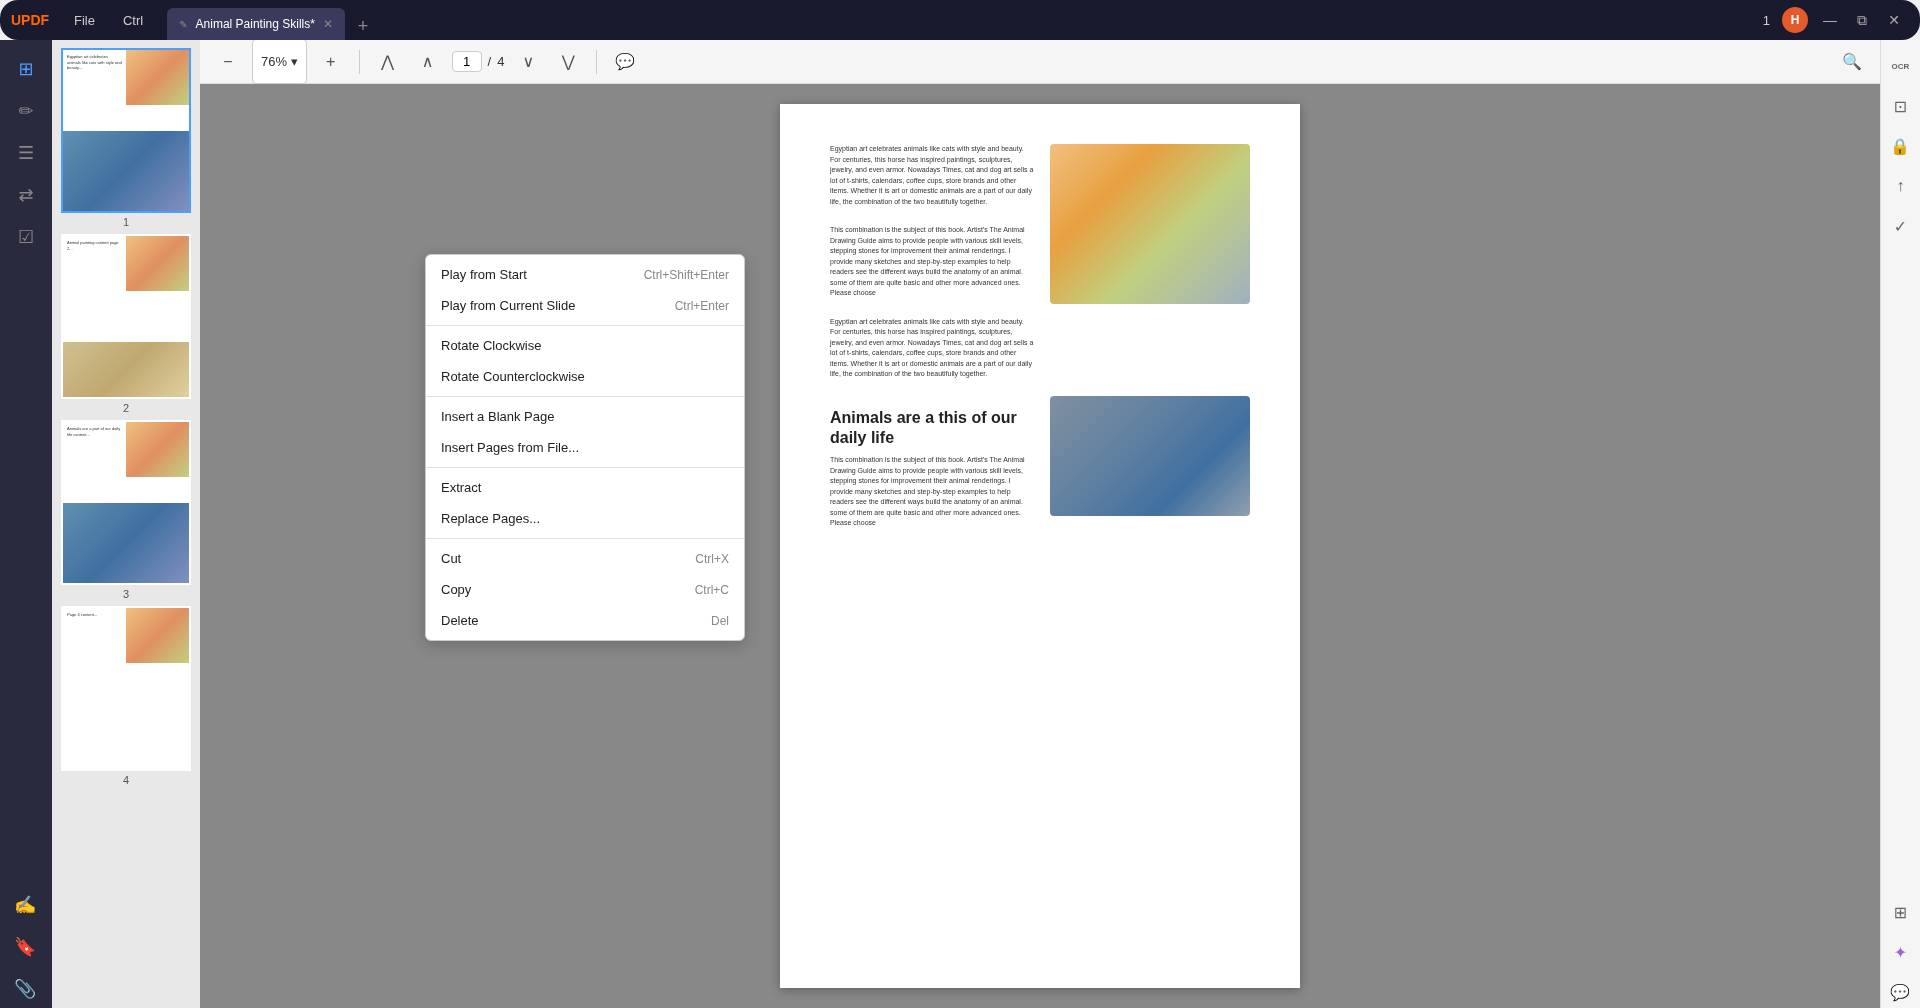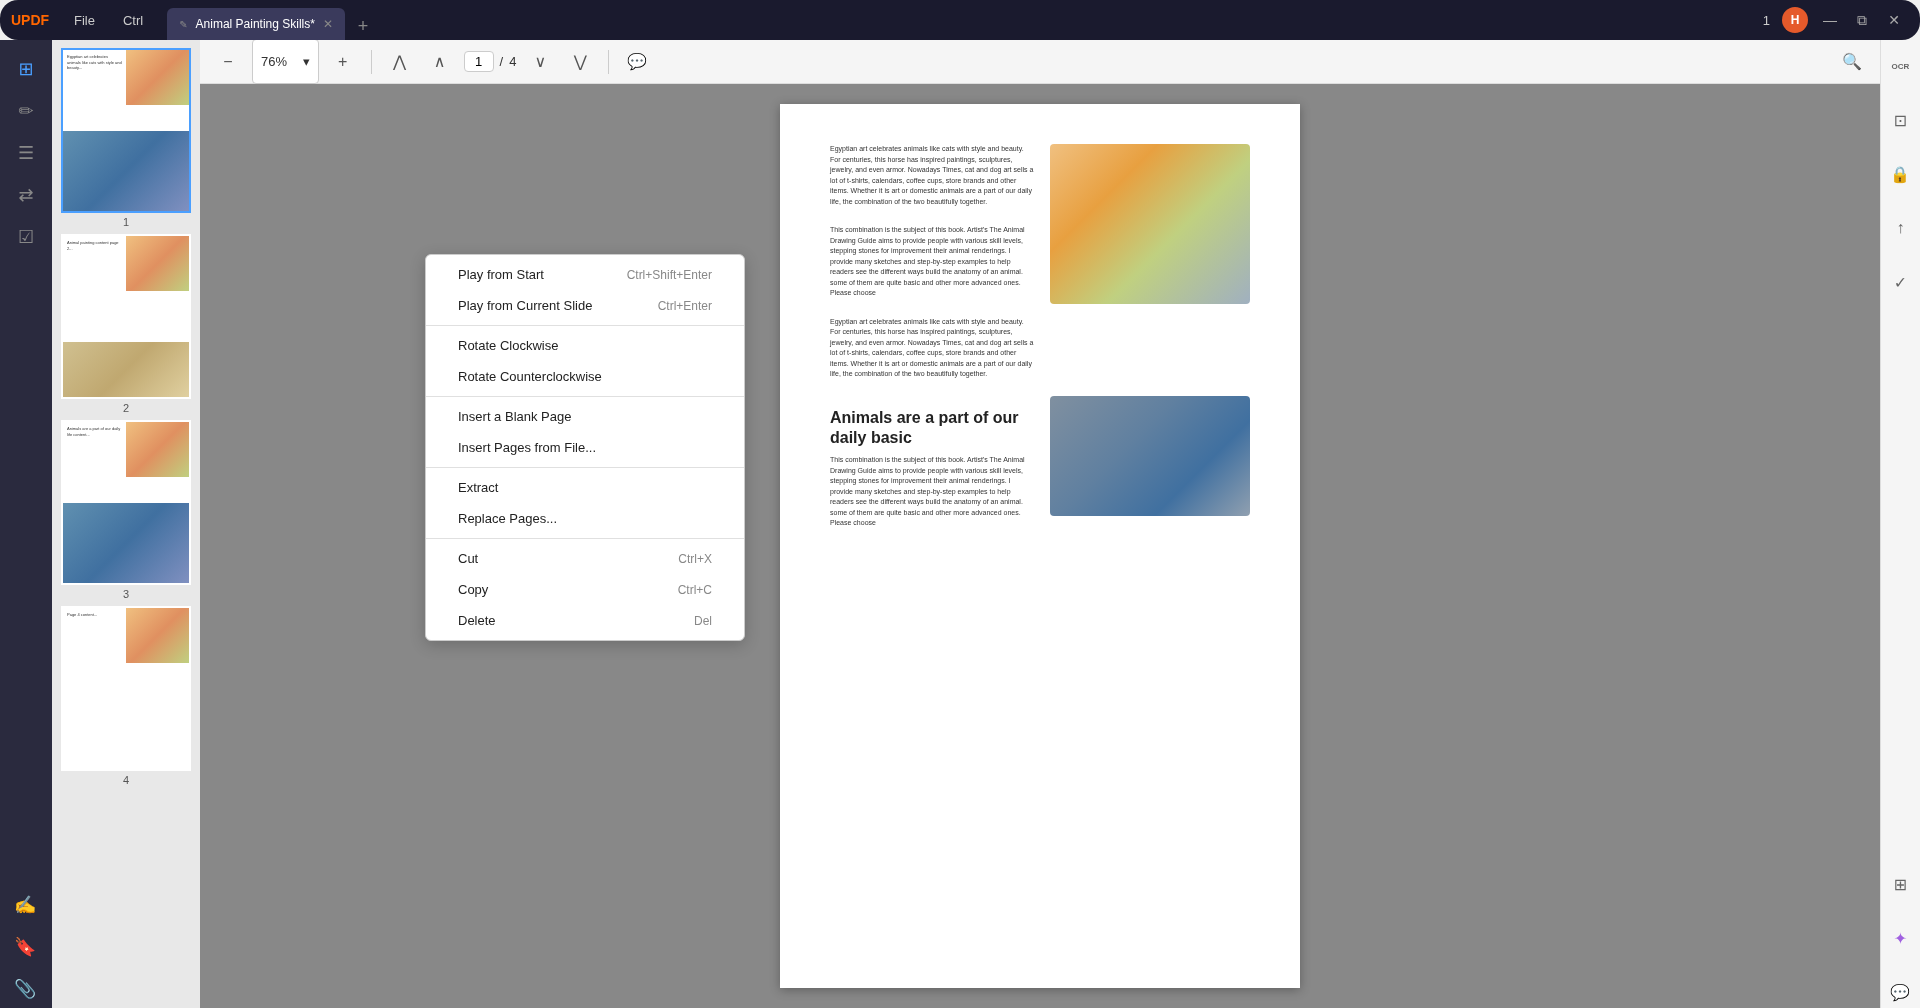--- a/index.html
+++ b/index.html
@@ -208,21 +208,21 @@
       align-items: center;
       justify-content: center;
       border-radius: 4px;
       cursor: pointer;
       color: #555;
       font-size: 16px;
     }
     .zoom-display {
       display: flex;
       align-items: center;
-      gap: 16px;
+      gap: 4px;
       font-size: 13px;
       color: #333;
       border: 1px solid #ccc;
       border-radius: 4px;
       padding: 14px 8px;
       background: white;
     }
     .toolbar-sep {
       width: 1px;
       height: 24px;
@@ -311,21 +311,21 @@
       border: 1px solid #ccc;
       border-radius: 6px;
       box-shadow: 0 4px 16px rgba(0,0,0,0.2);
       z-index: 1000;
       padding: 4px 0;
     }
     .ctx-item {
       display: flex;
       align-items: center;
       justify-content: space-between;
-      padding: 8px 32px;
+      padding: 8px 15px;
       font-size: 13px;
       color: #222;
       cursor: pointer;
       gap: 12px;
     }
     .ctx-item.highlighted {
       background: #3b5adb;
       color: white;
     }
     .ctx-shortcut {
@@ -341,21 +341,21 @@
 
     
     .right-sidebar {
       width: 40px;
       background: #f5f5f5;
       border-left: 1px solid #ddd;
       display: flex;
       flex-direction: column;
       align-items: center;
       padding-top: 10px;
-      gap: 22px;
+      gap: 8px;
       flex-shrink: 0;
     }
     .right-sidebar-icon {
       width: 32px;
       height: 32px;
       display: flex;
       align-items: center;
       justify-content: center;
       color: #666;
       cursor: pointer;
@@ -520,21 +520,21 @@
             <div class="pdf-content">Egyptian art celebrates animals like cats with style and beauty. For centuries, this horse has inspired paintings, sculptures, jewelry, and even armor. Nowadays Times, cat and dog art sells a lot of t-shirts, calendars, coffee cups, store brands and other items. Whether it is art or domestic animals are a part of our daily life, the combination of the two beautifully together.</div>
             <br>
             <div class="pdf-content">This combination is the subject of this book. Artist's The Animal Drawing Guide aims to provide people with various skill levels, stepping stones for improvement their animal renderings. I provide many sketches and step-by-step examples to help readers see the different ways build the anatomy of an animal. some of them are quite basic and other more advanced ones. Please choose</div>
             <br>
             <div class="pdf-content">Egyptian art celebrates animals like cats with style and beauty. For centuries, this horse has inspired paintings, sculptures, jewelry, and even armor. Nowadays Times, cat and dog art sells a lot of t-shirts, calendars, coffee cups, store brands and other items. Whether it is art or domestic animals are a part of our daily life, the combination of the two beautifully together.</div>
           </div>
           <div class="pdf-img-placeholder"></div>
         </div>
         <div class="pdf-two-col" style="margin-top:16px;">
           <div class="pdf-col">
-            <div class="pdf-heading">Animals are a part of our daily basic</div>
+            <div class="pdf-heading">Animals are a this of our daily life</div>
             <div class="pdf-content">This combination is the subject of this book. Artist's The Animal Drawing Guide aims to provide people with various skill levels, stepping stones for improvement their animal renderings. I provide many sketches and step-by-step examples to help readers see the different ways build the anatomy of an animal. some of them are quite basic and other more advanced ones. Please choose</div>
           </div>
           <div class="pdf-img2"></div>
         </div>
       </div>
 
       <div class="context-menu">
 
         <div class="ctx-item">
           <span>Play from Start</span>

